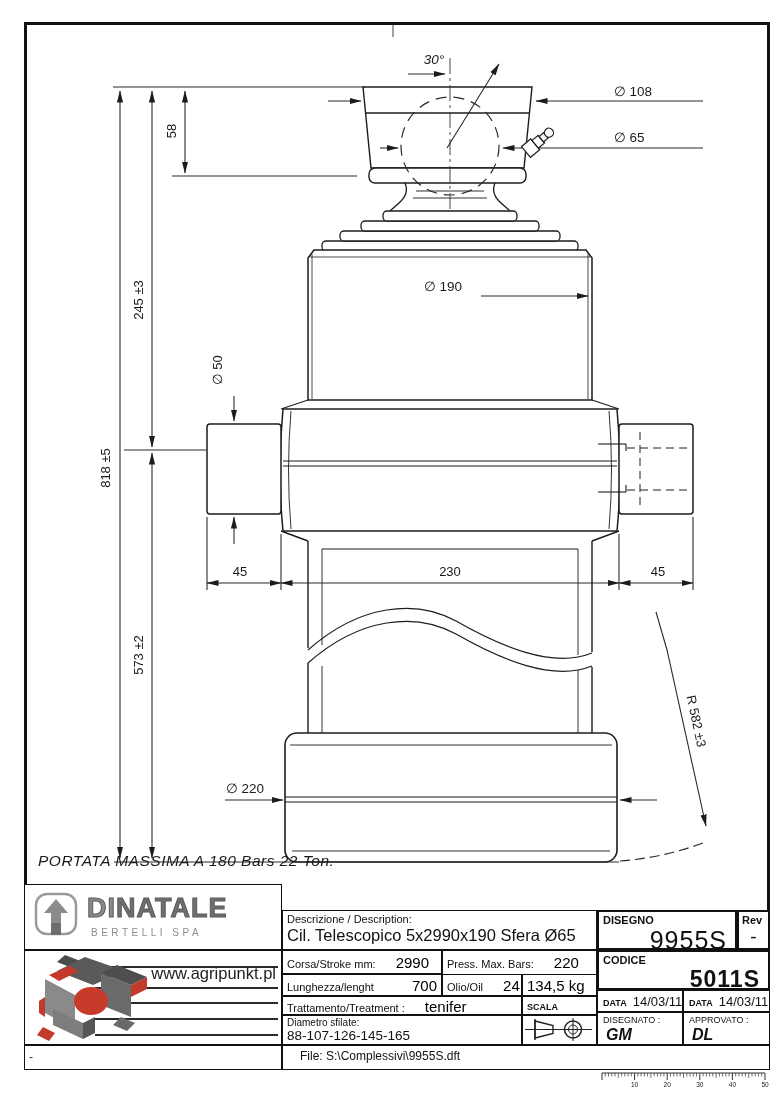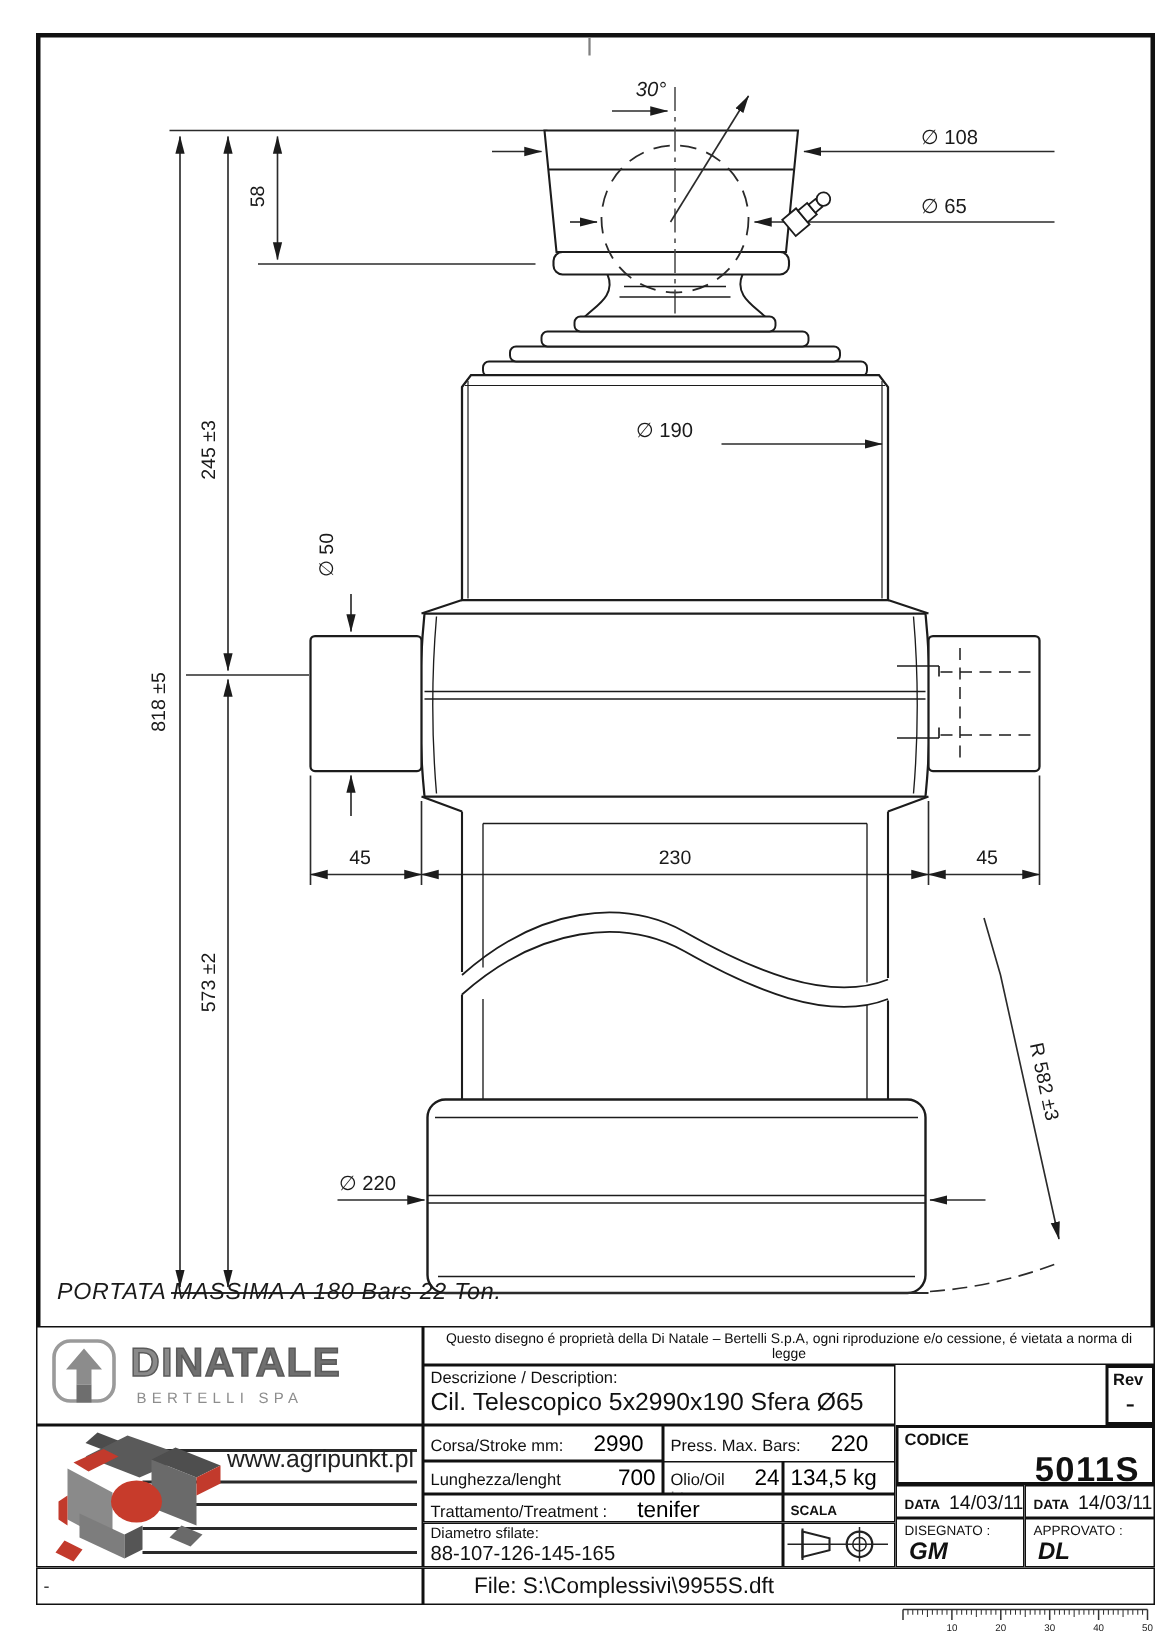--- a/index.html
+++ b/index.html
@@ -295,27 +295,30 @@
       <polygon points="54,72 66,66 66,82 54,88" fill="#555"></polygon>
       <polygon points="14,76 26,82 20,90 8,84" fill="#c23a2c"></polygon>
       <polygon points="92,66 106,72 98,80 84,74" fill="#6a6a6a"></polygon>
       <ellipse cx="62" cy="50" rx="17" ry="14" fill="#c73b2b"></ellipse>
     </svg>
     <div class="ag-url">www.agripunkt.pl</div>
   </div>
 
   <div class="cell dash-cell" style="left:0;top:161px;width:258px;height:25px;">-</div>
 
-  <div class="cell disclaimer" style="left:258px;top:0;width:488px;height:26px;">Questo disegno é proprietà della Di Natale – Bertelli S.p.A, ogni riproduzione e/o cessione, é vietata a norma di legge</div>
 
   <div class="cell" style="left:258px;top:26px;width:315px;height:40px;">
     <div class="lbl" style="padding:2px 0 0 4px;">Descrizione / Description:</div>
     <div class="desc-val">Cil. Telescopico 5x2990x190 Sfera Ø65</div>
   </div>
 
+  <div class="cell thick" style="left:573px;top:26px;width:140px;height:40px;">
+    <div class="lbl b" style="padding:2px 0 0 4px;">DISEGNO</div>
+    <div class="bigcode">9955S</div>
+  </div>
   <div class="cell thick" style="left:713px;top:26px;width:33px;height:40px;">
     <div class="lbl b" style="padding:2px 0 0 3px;">Rev</div>
     <div style="font-size:19px;text-align:center;">-</div>
   </div>
 
   <div class="cell" style="left:258px;top:66px;width:160px;height:24px;">
     <div class="pair">
         <span class="lbl">Corsa/Stroke mm:</span>
         <span class="val">2990</span>
       </div>
@@ -392,15 +395,15 @@
   <div class="cell" style="left:573px;top:128px;width:86px;height:33px;">
     <div class="tinylbl" style="padding:2px 0 0 5px;font-weight:normal;">DISEGNATO :</div>
     <div class="sig">GM</div>
   </div>
   <div class="cell" style="left:659px;top:128px;width:87px;height:33px;">
     <div class="tinylbl" style="padding:2px 0 0 5px;font-weight:normal;">APPROVATO :</div>
     <div class="sig">DL</div>
   </div>
 
   <div class="cell" style="left:258px;top:161px;width:488px;height:25px;">
-    <div style="font-size:15px;padding:3px 0 0 17px;margin-left:16px;">File: S:\Complessivi\9955S.dft</div>
+    <div style="font-size:12px;padding:3px 0 0 17px;">File: S:\Complessivi\9955S.dft</div>
   </div>
 </div>
 
 </body></html>

